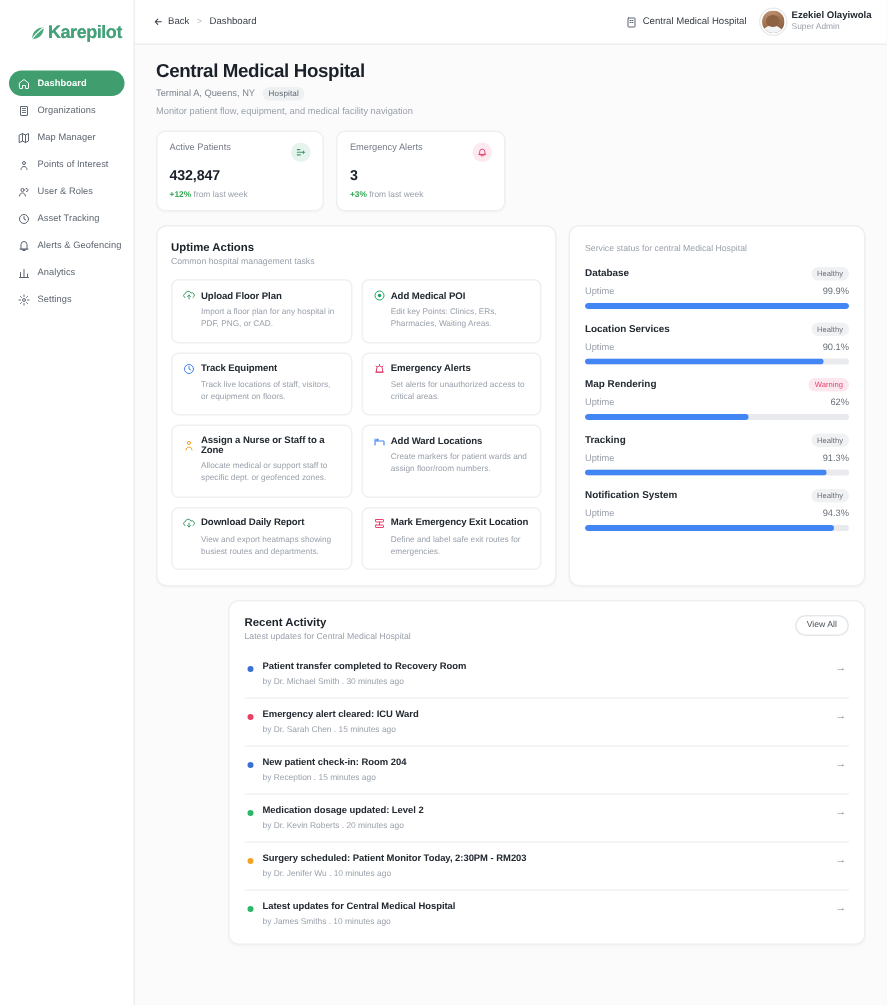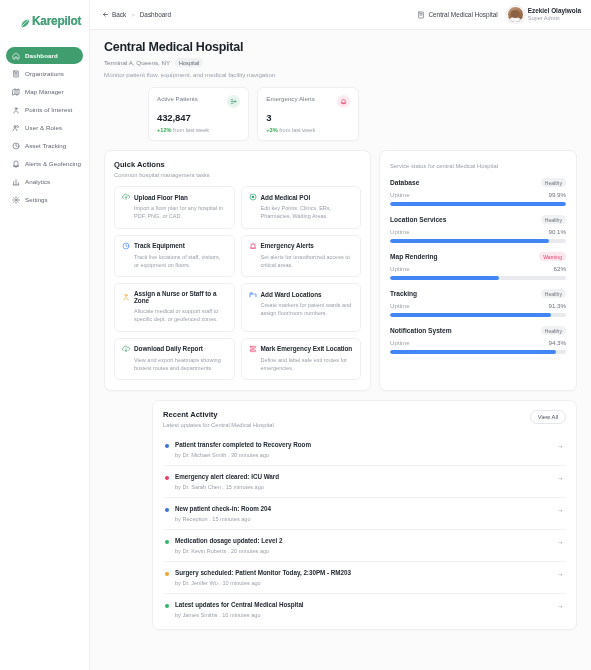--- a/index.html
+++ b/index.html
@@ -76,21 +76,21 @@
   .page-title { font-size: 12.5px; font-weight: 700; color: #1b2129; letter-spacing: -0.25px; }
   .subrow { display: flex; align-items: center; gap: 5px; margin-top: 4px; }
   .sub-loc { font-size: 6.2px; color: #7d848e; }
   .badge-hospital {
     font-size: 5.4px; color: #5d6570; background: #eef0f2;
     border-radius: 7px; padding: 1.5px 4px; letter-spacing: 0.1px;
   }
   .page-desc { font-size: 6.2px; color: #9aa1ab; margin-top: 4px; }
 
   
-  .stats { display: grid; grid-template-columns: repeat(4,1fr); gap: 8px; margin-top: 9px; margin-left: 44px; }
+  .stats { display: grid; grid-template-columns: repeat(4,1fr); gap: 8px; margin-top: 9px; }
   .stat {
     background: #ffffff; border: 1px solid #edeff1; border-radius: 6px;
     padding: 7px 8px 7px 8px; min-height: 43px;
     box-shadow: 0 1px 1.5px rgba(22,28,38,0.025);
   }
   .stat-top { display: flex; align-items: flex-start; justify-content: space-between; }
   .stat-label { font-size: 6.2px; color: #767d87; }
   .stat-ico { width: 13px; height: 13px; border-radius: 50%; display:flex; align-items:center; justify-content:center; flex:0 0 13px; }
   .stat-ico svg { width: 7px; height: 7px; display:block; }
   .stat-val { font-size: 9.5px; font-weight: 700; color: #1b2129; margin-top: 4px; letter-spacing: -0.1px; }
@@ -318,21 +318,21 @@
           <div class="stat-val">3</div>
           <div class="stat-delta"><b>+3%</b> <span>from last week</span></div>
         </div>
 
 
       </section>
 
       <section class="mid">
 
         <div class="card quick">
-          <div class="card-title">Quick Actions</div>
+          <div class="card-title">Uptime Actions</div>
           <div class="card-sub">Common hospital management tasks</div>
           <div class="qa-grid">
 
             <div class="qa">
               <div class="qa-head">
                 <span class="qa-ico">
                   <svg viewBox="0 0 24 24" fill="none" stroke="#3f9d6e" stroke-width="2" stroke-linecap="round" stroke-linejoin="round">
                       <path d="M4 16a4 4 0 0 1 1-7.8 5.5 5.5 0 0 1 10.6-1.2A4.2 4.2 0 0 1 20 16"></path>
                       <path d="M12 11v8M9 14l3-3 3 3"></path>
                     </svg>

